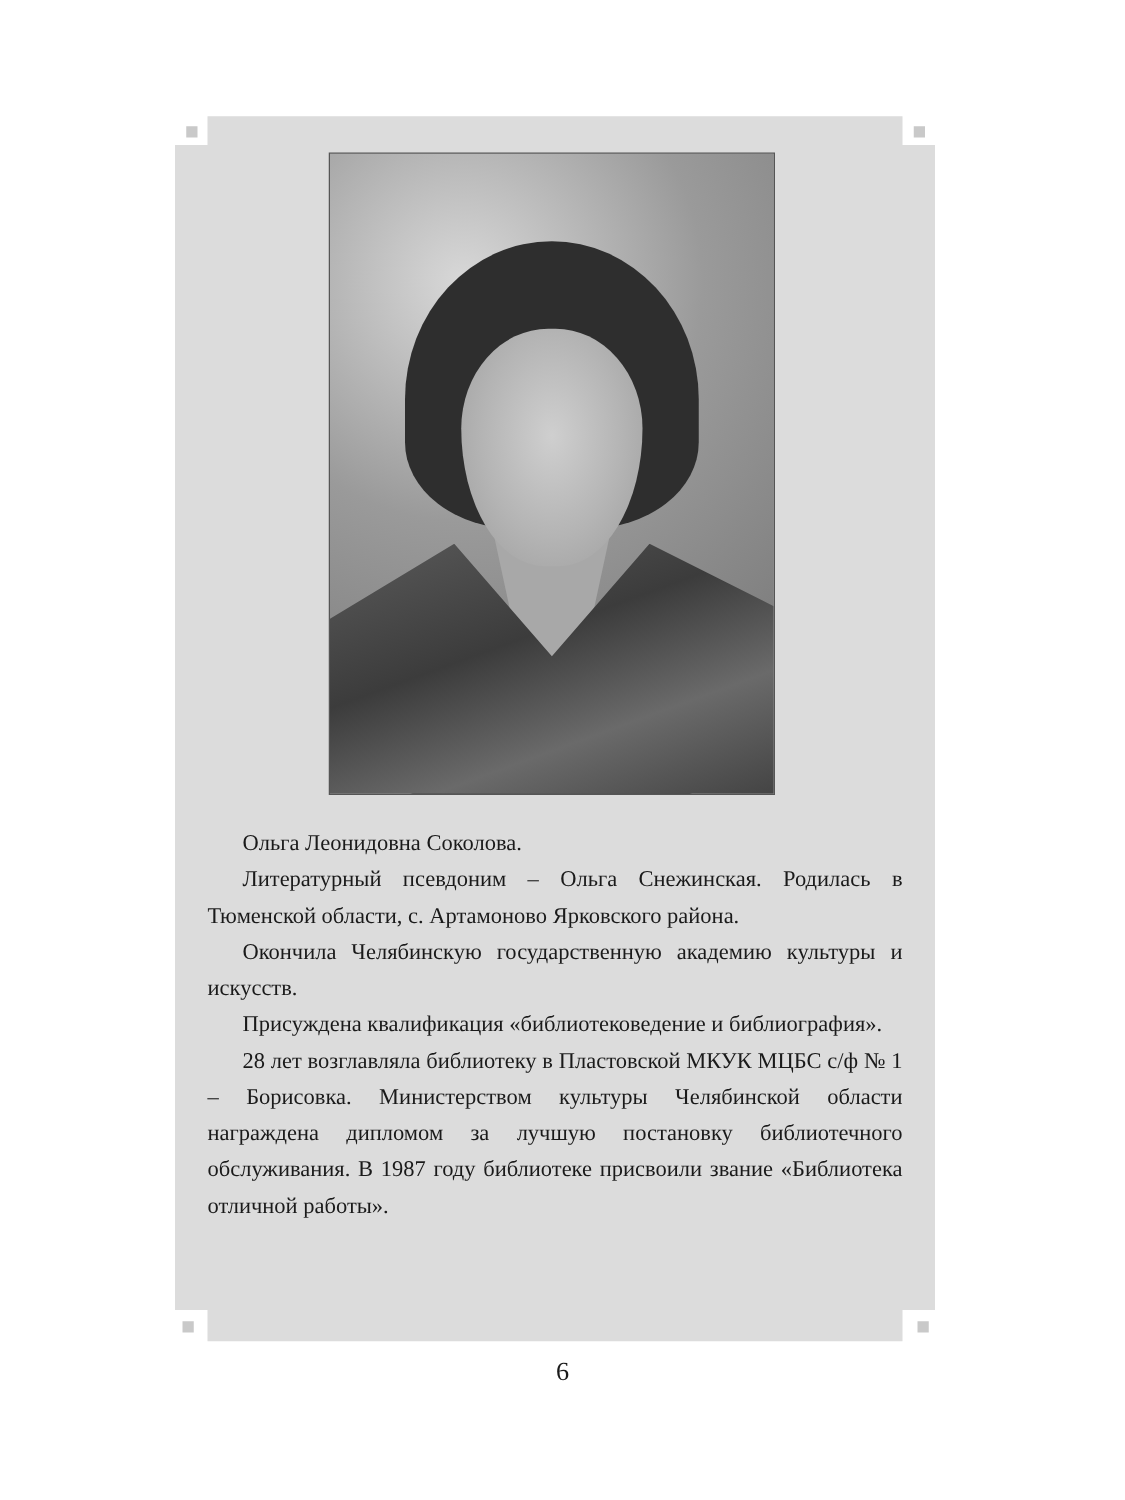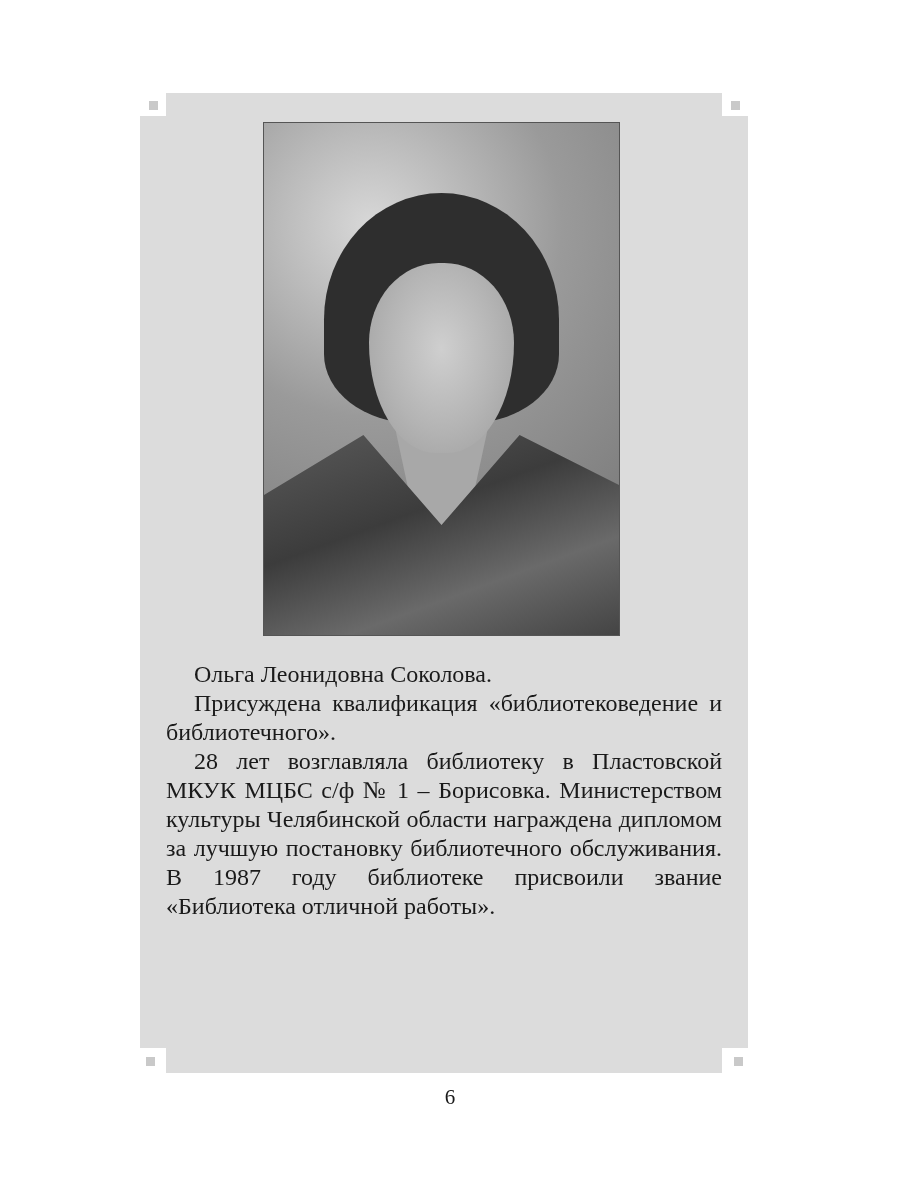--- a/index.html
+++ b/index.html
@@ -36,21 +36,21 @@
       position: absolute; left: 105px; top: 140px; width: 145px; height: 190px;
       background: radial-gradient(ellipse at 50% 45%, #cfcfcf 0%, #b4b4b4 55%, #9c9c9c 100%);
       border-radius: 48% 48% 46% 46% / 42% 42% 58% 58%;
     }
     .photo .hair {
       position: absolute; left: 60px; top: 70px; width: 235px; height: 230px;
       background: #2e2e2e; border-radius: 50% 50% 38% 38% / 55% 55% 30% 30%;
     }
     .text-block {
       position: absolute; left: 166px; top: 660px; width: 556px;
-      font-size: 24px; line-height: 29px; text-align: justify;
+      font-size: 18px; line-height: 29px; text-align: justify;
     }
     .para { margin: 0; text-indent: 28px; }
     .page-number {
       position: absolute; left: 0; width: 900px; top: 1085px; text-align: center; font-size: 21px;
     }
   </style>
 </head>
 <body>
 
 <div class="panel-side"></div>
@@ -63,17 +63,19 @@
 
 <div class="photo" title="Black-and-white portrait of a woman with short dark bob hair against a blurred autumn foliage background">
   <div class="hair"></div>
   <div class="neck"></div>
   <div class="face"></div>
   <div class="shirt"></div>
 </div>
 
 <div class="text-block">
   <p class="para">Ольга Леонидовна Соколова.</p>
-  <p class="para">Присуждена квалификация «библиотековедение и библиотечного».</p>
+  <p class="para">Литературный псевдоним – Ольга Снежинская. Родилась в Тюменской области, с. Артамоново Ярковского района.</p>
+  <p class="para">Окончила Челябинскую государственную академию культуры и искусств.</p>
+  <p class="para">Присуждена квалификация «библиотековедение и библиография».</p>
   <p class="para">28 лет возглавляла библиотеку в Пластовской МКУК МЦБС с/ф № 1 – Борисовка. Министерством культуры Челябинской области награждена дипломом за лучшую постановку библиотечного обслуживания. В 1987 году библиотеке присвоили звание «Библиотека отличной работы».</p>
 </div>
 
 <div class="page-number">6</div>
 
 </body></html>

